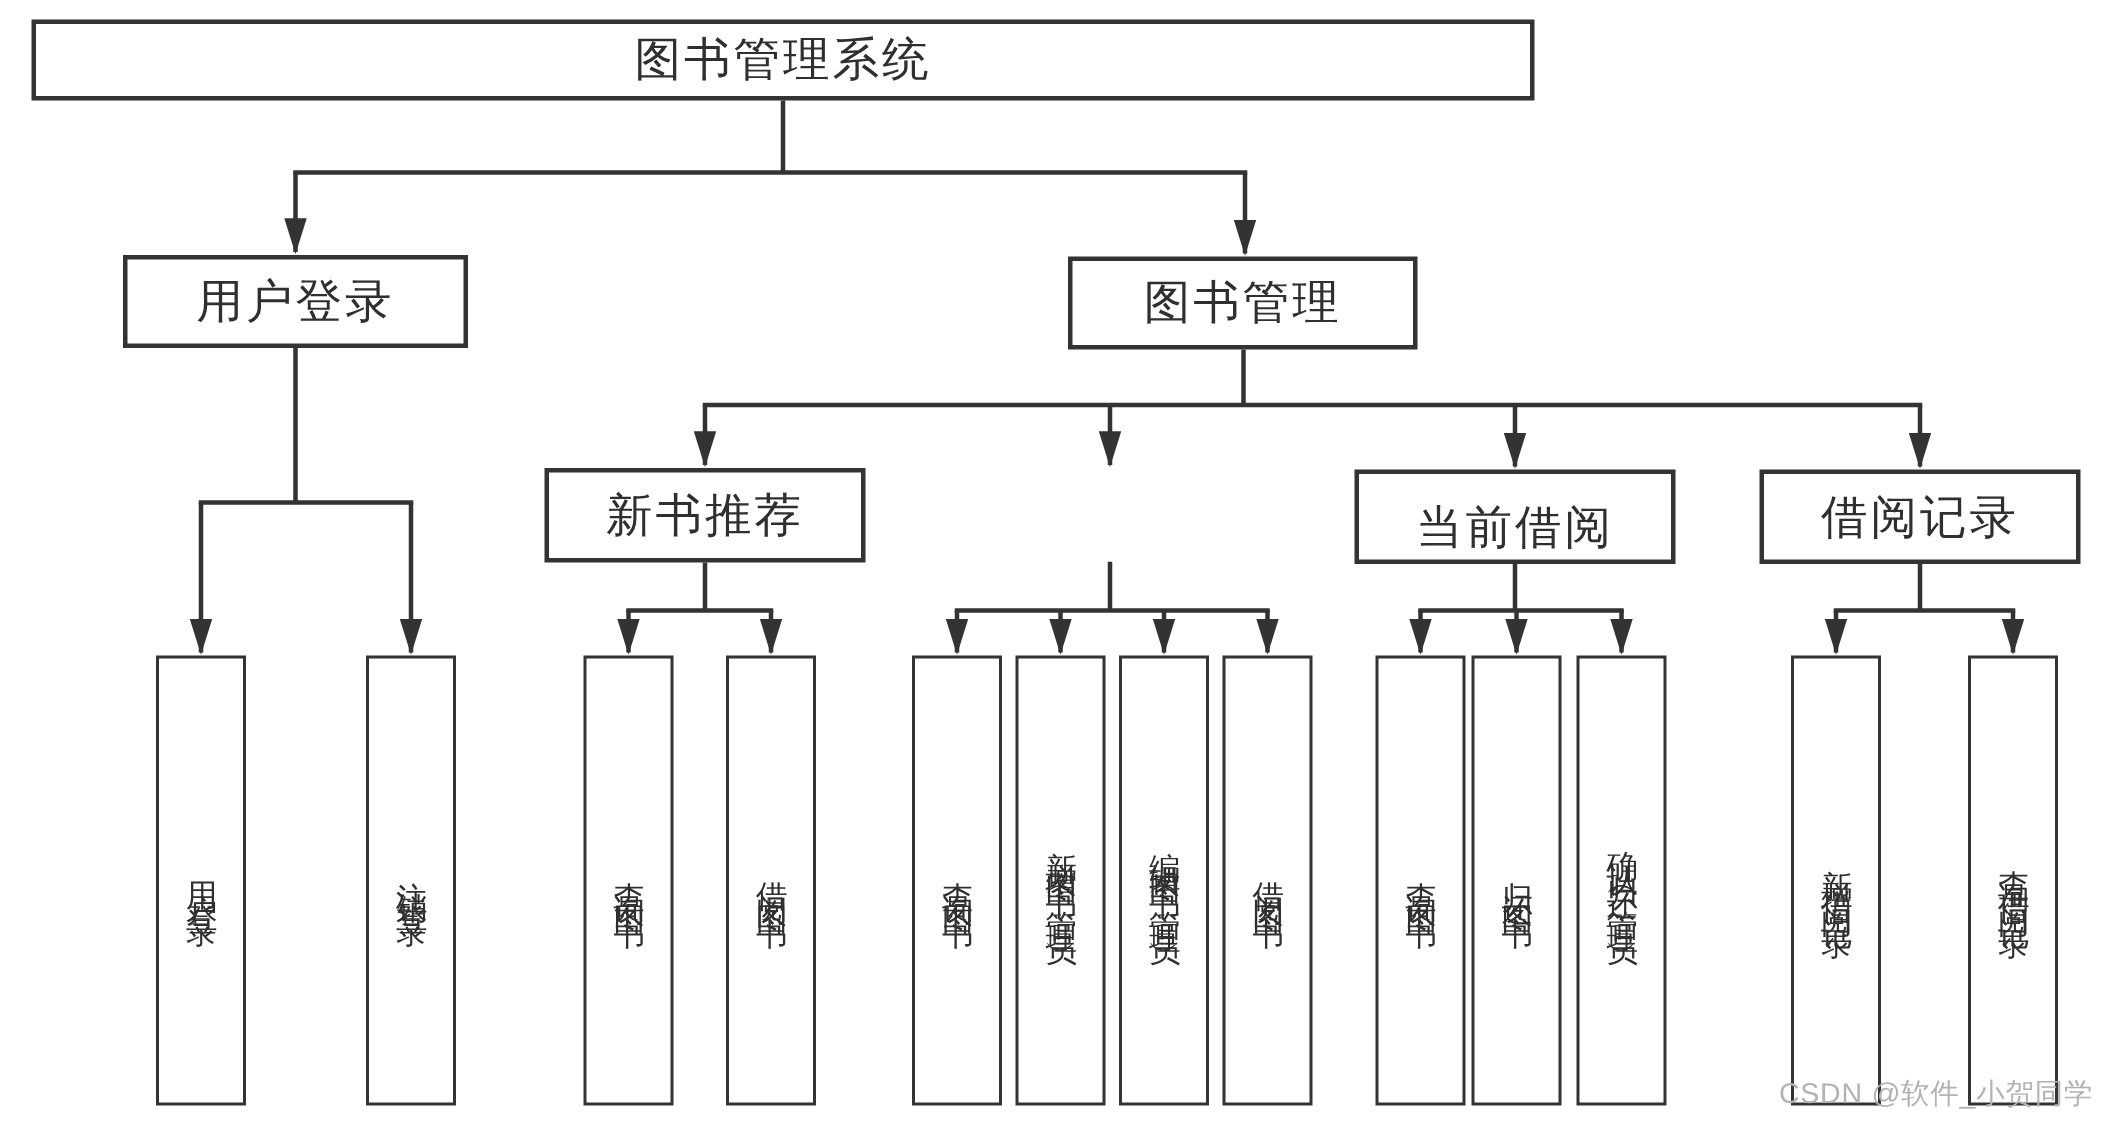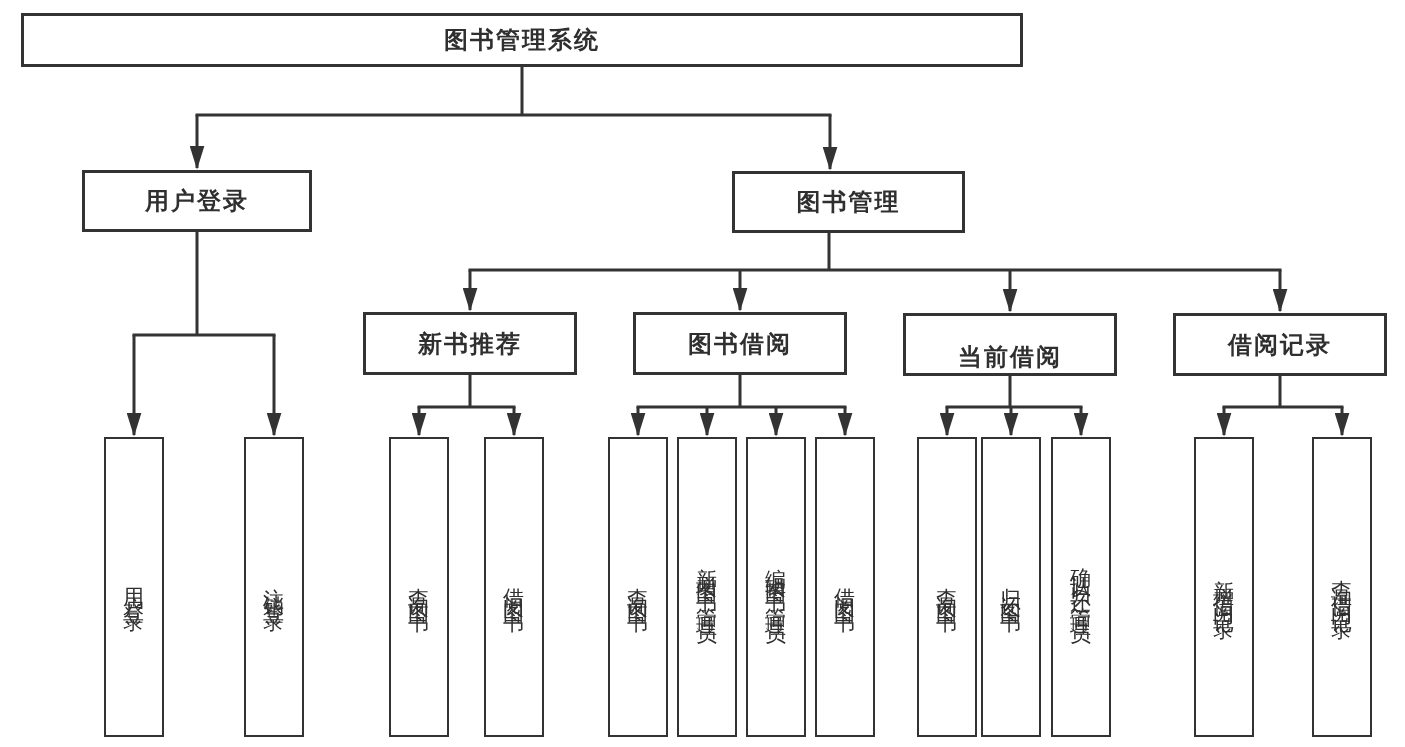--- a/index.html
+++ b/index.html
@@ -20,23 +20,22 @@
   .edges{position:absolute;left:0;top:0;z-index:0;}
   .edges .skeleton{fill:none;stroke:var(--line);stroke-width:3;stroke-linecap:square;}
   .edges .drop{fill:none;stroke:var(--line);stroke-width:3;}
   .edges marker path{fill:var(--line);stroke:none;}
   .node{
     position:absolute;z-index:1;
     box-sizing:border-box;
     background:var(--bg);
     border:3px solid var(--line);
     display:flex;align-items:center;justify-content:center;
-    font-size:24px;letter-spacing:2px;color:var(--text);
+    font-size:31px;letter-spacing:2px;color:var(--text);
     white-space:nowrap;
-    font-weight:bold;
   }
   .leaf{
     position:absolute;z-index:1;top:437px;width:60px;height:300px;
     box-sizing:border-box;
     background:var(--bg);
     border:2.5px solid var(--line);
     display:flex;align-items:center;justify-content:center;
   }
   .vtext{
     writing-mode:vertical-rl;
@@ -102,29 +101,26 @@
     <path class="drop" marker-end="url(#arrow)" d="M1342 407 V435"></path>
   </svg>
 
   <div class="node" style="left:21px;top:13px;width:1002px;height:54px;">
     <span>图书管理系统</span>
   </div>
 
   <div class="node" style="left:82px;top:170px;width:230px;height:62px;">
     <span>用户登录</span>
   </div>
-  <div class="node" style="left:712px;top:171px;width:233px;height:62px;margin-left:20px;">
+  <div class="node" style="left:712px;top:171px;width:233px;height:62px;">
     <span>图书管理</span>
   </div>
 
   <div class="node" style="left:363px;top:312px;width:214px;height:63px;text-align:center;">
     <span>新书推荐</span>
-  </div>
-  <div class="node" style="left:633px;top:312px;width:214px;height:63px;">
-    <span>图书借阅</span>
   </div>
   <div class="node" style="left:903px;top:313px;width:214px;height:63px;align-items:flex-end;">
     <span>当前借阅</span>
   </div>
   <div class="node" style="left:1173px;top:313px;width:214px;height:63px;">
     <span>借阅记录</span>
   </div>
 
   <div class="leaf" style="left:104px;">
     <span class="vtext">用户登录</span>
@@ -163,14 +159,15 @@
     <span class="vtext">确认归还（管理员）</span>
   </div>
 
   <div class="leaf" style="left:1194px;">
     <span class="vtext">新增借阅记录</span>
   </div>
   <div class="leaf" style="left:1312px;">
     <span class="vtext">查询借阅记录</span>
   </div>
 
+  <div class="watermark">CSDN @软件_小贺同学</div>
 
 </div>
 
 </body></html>

